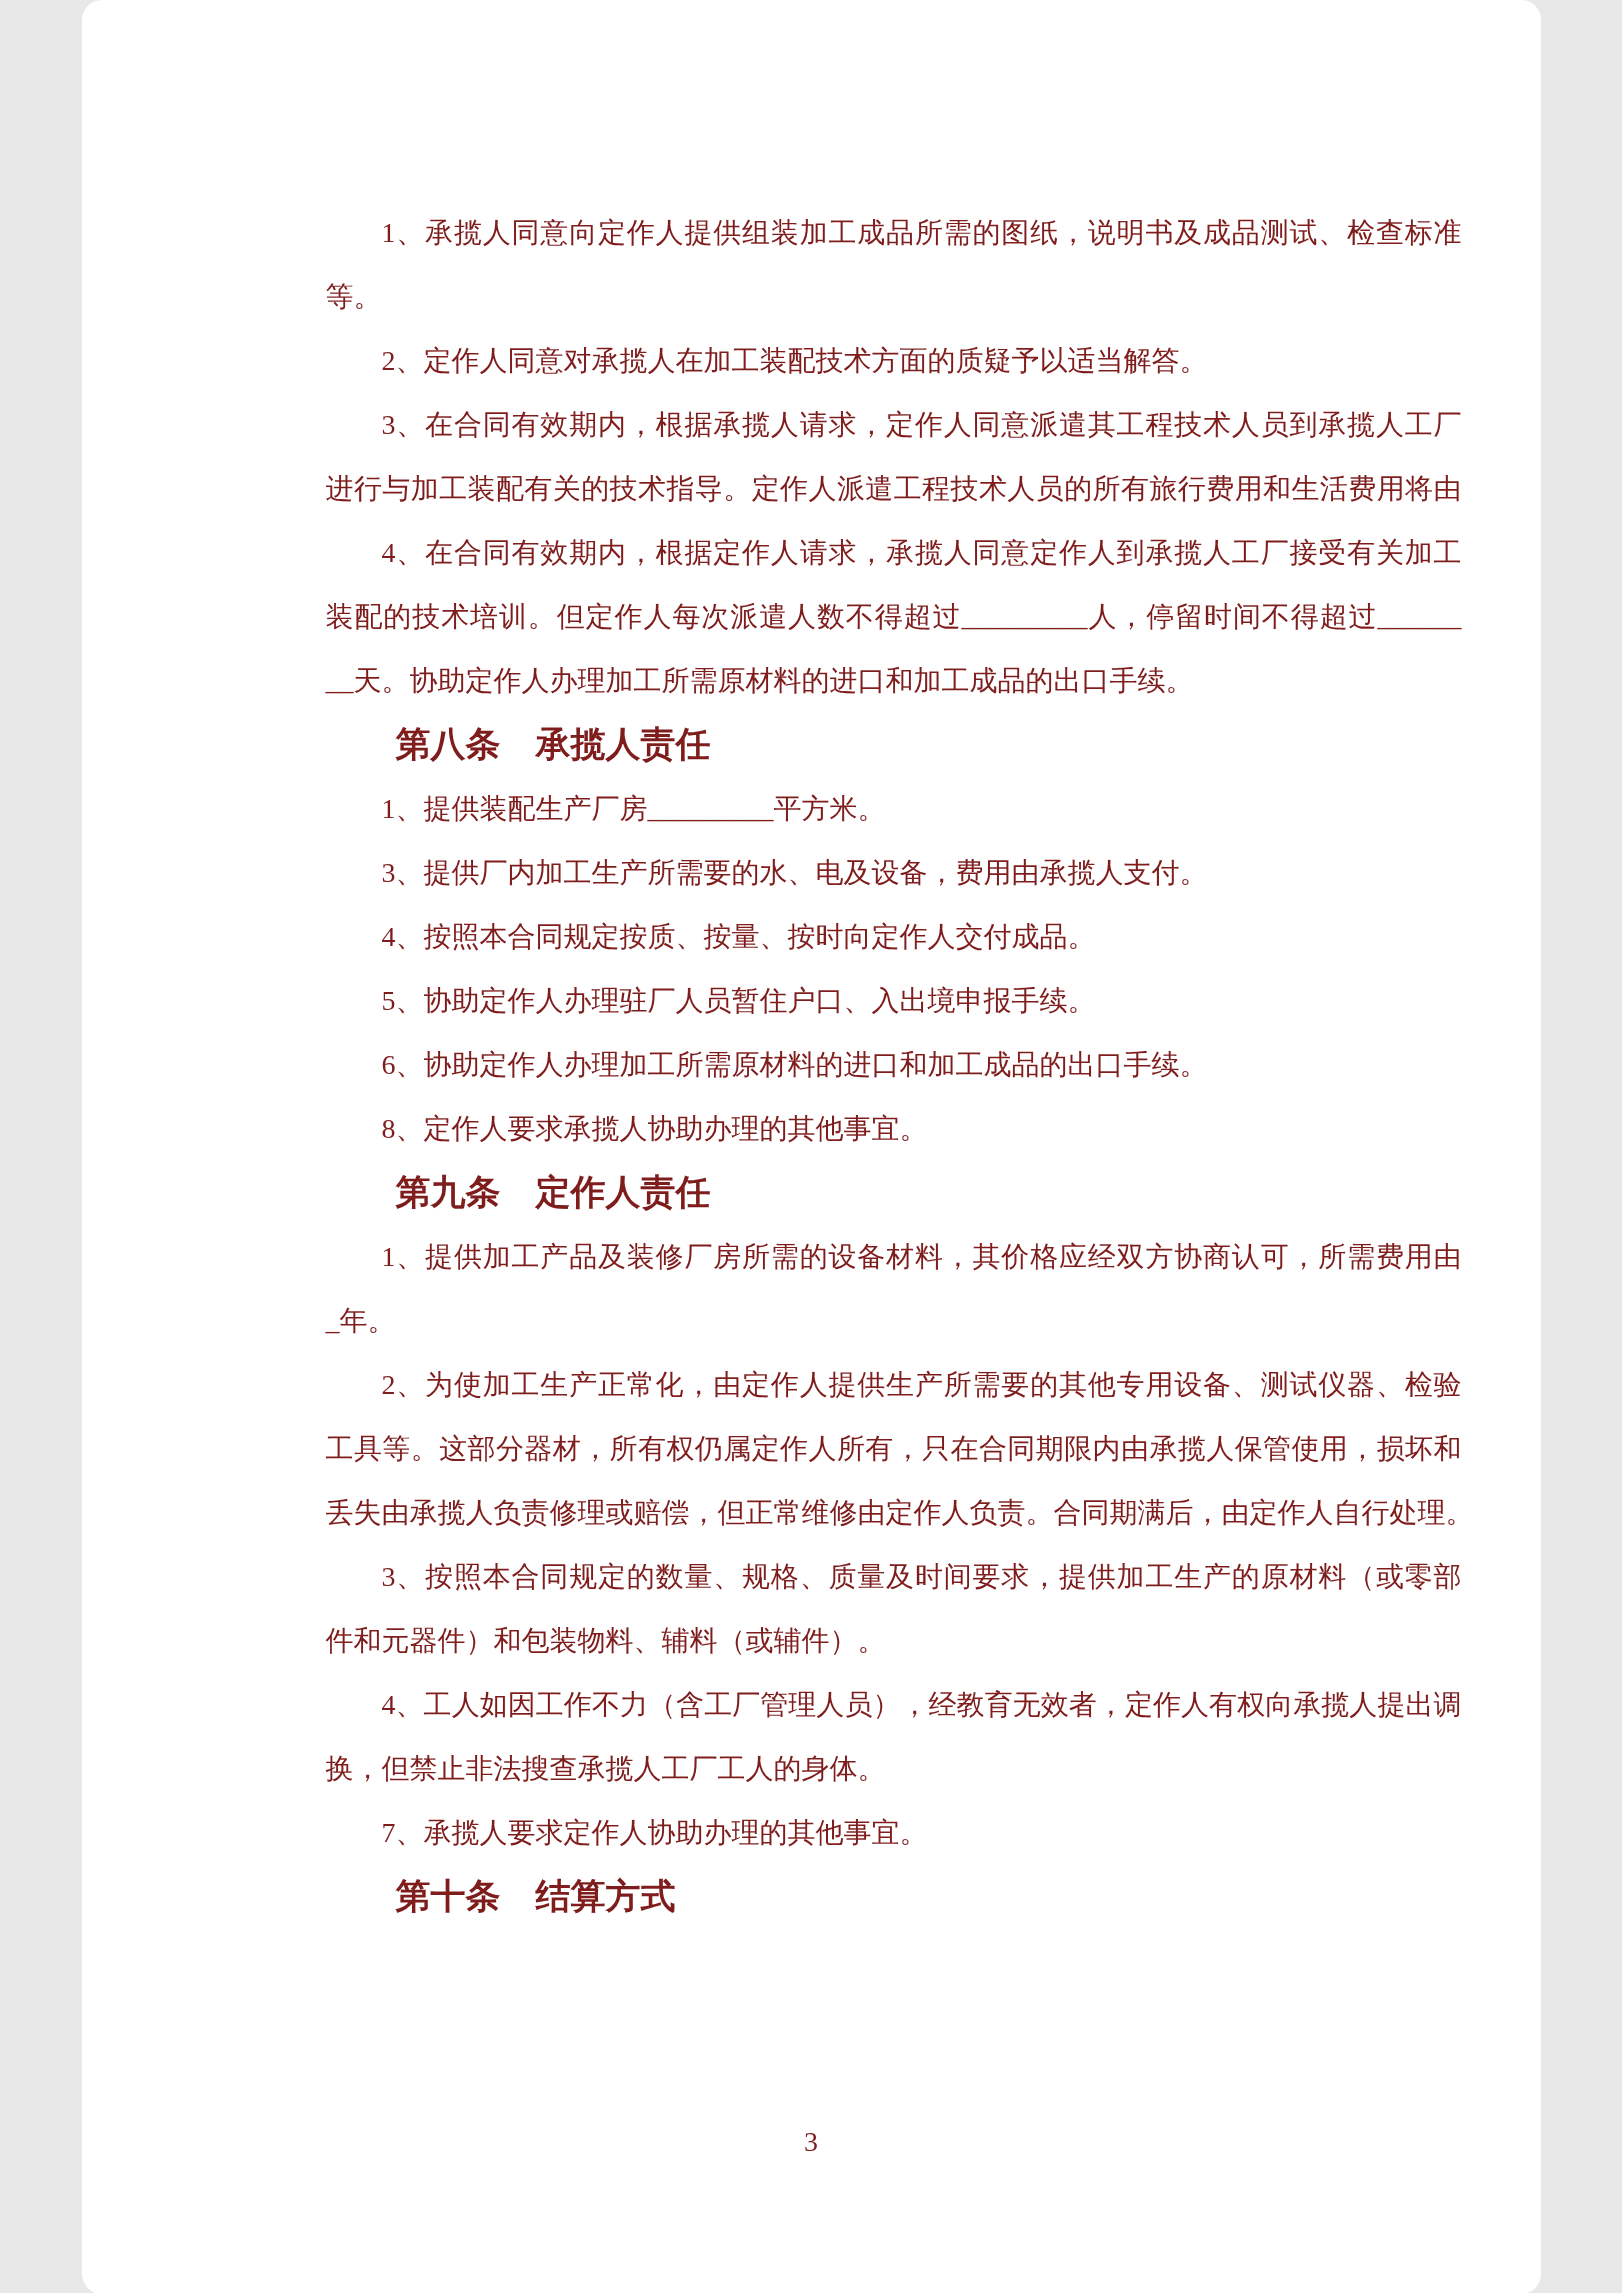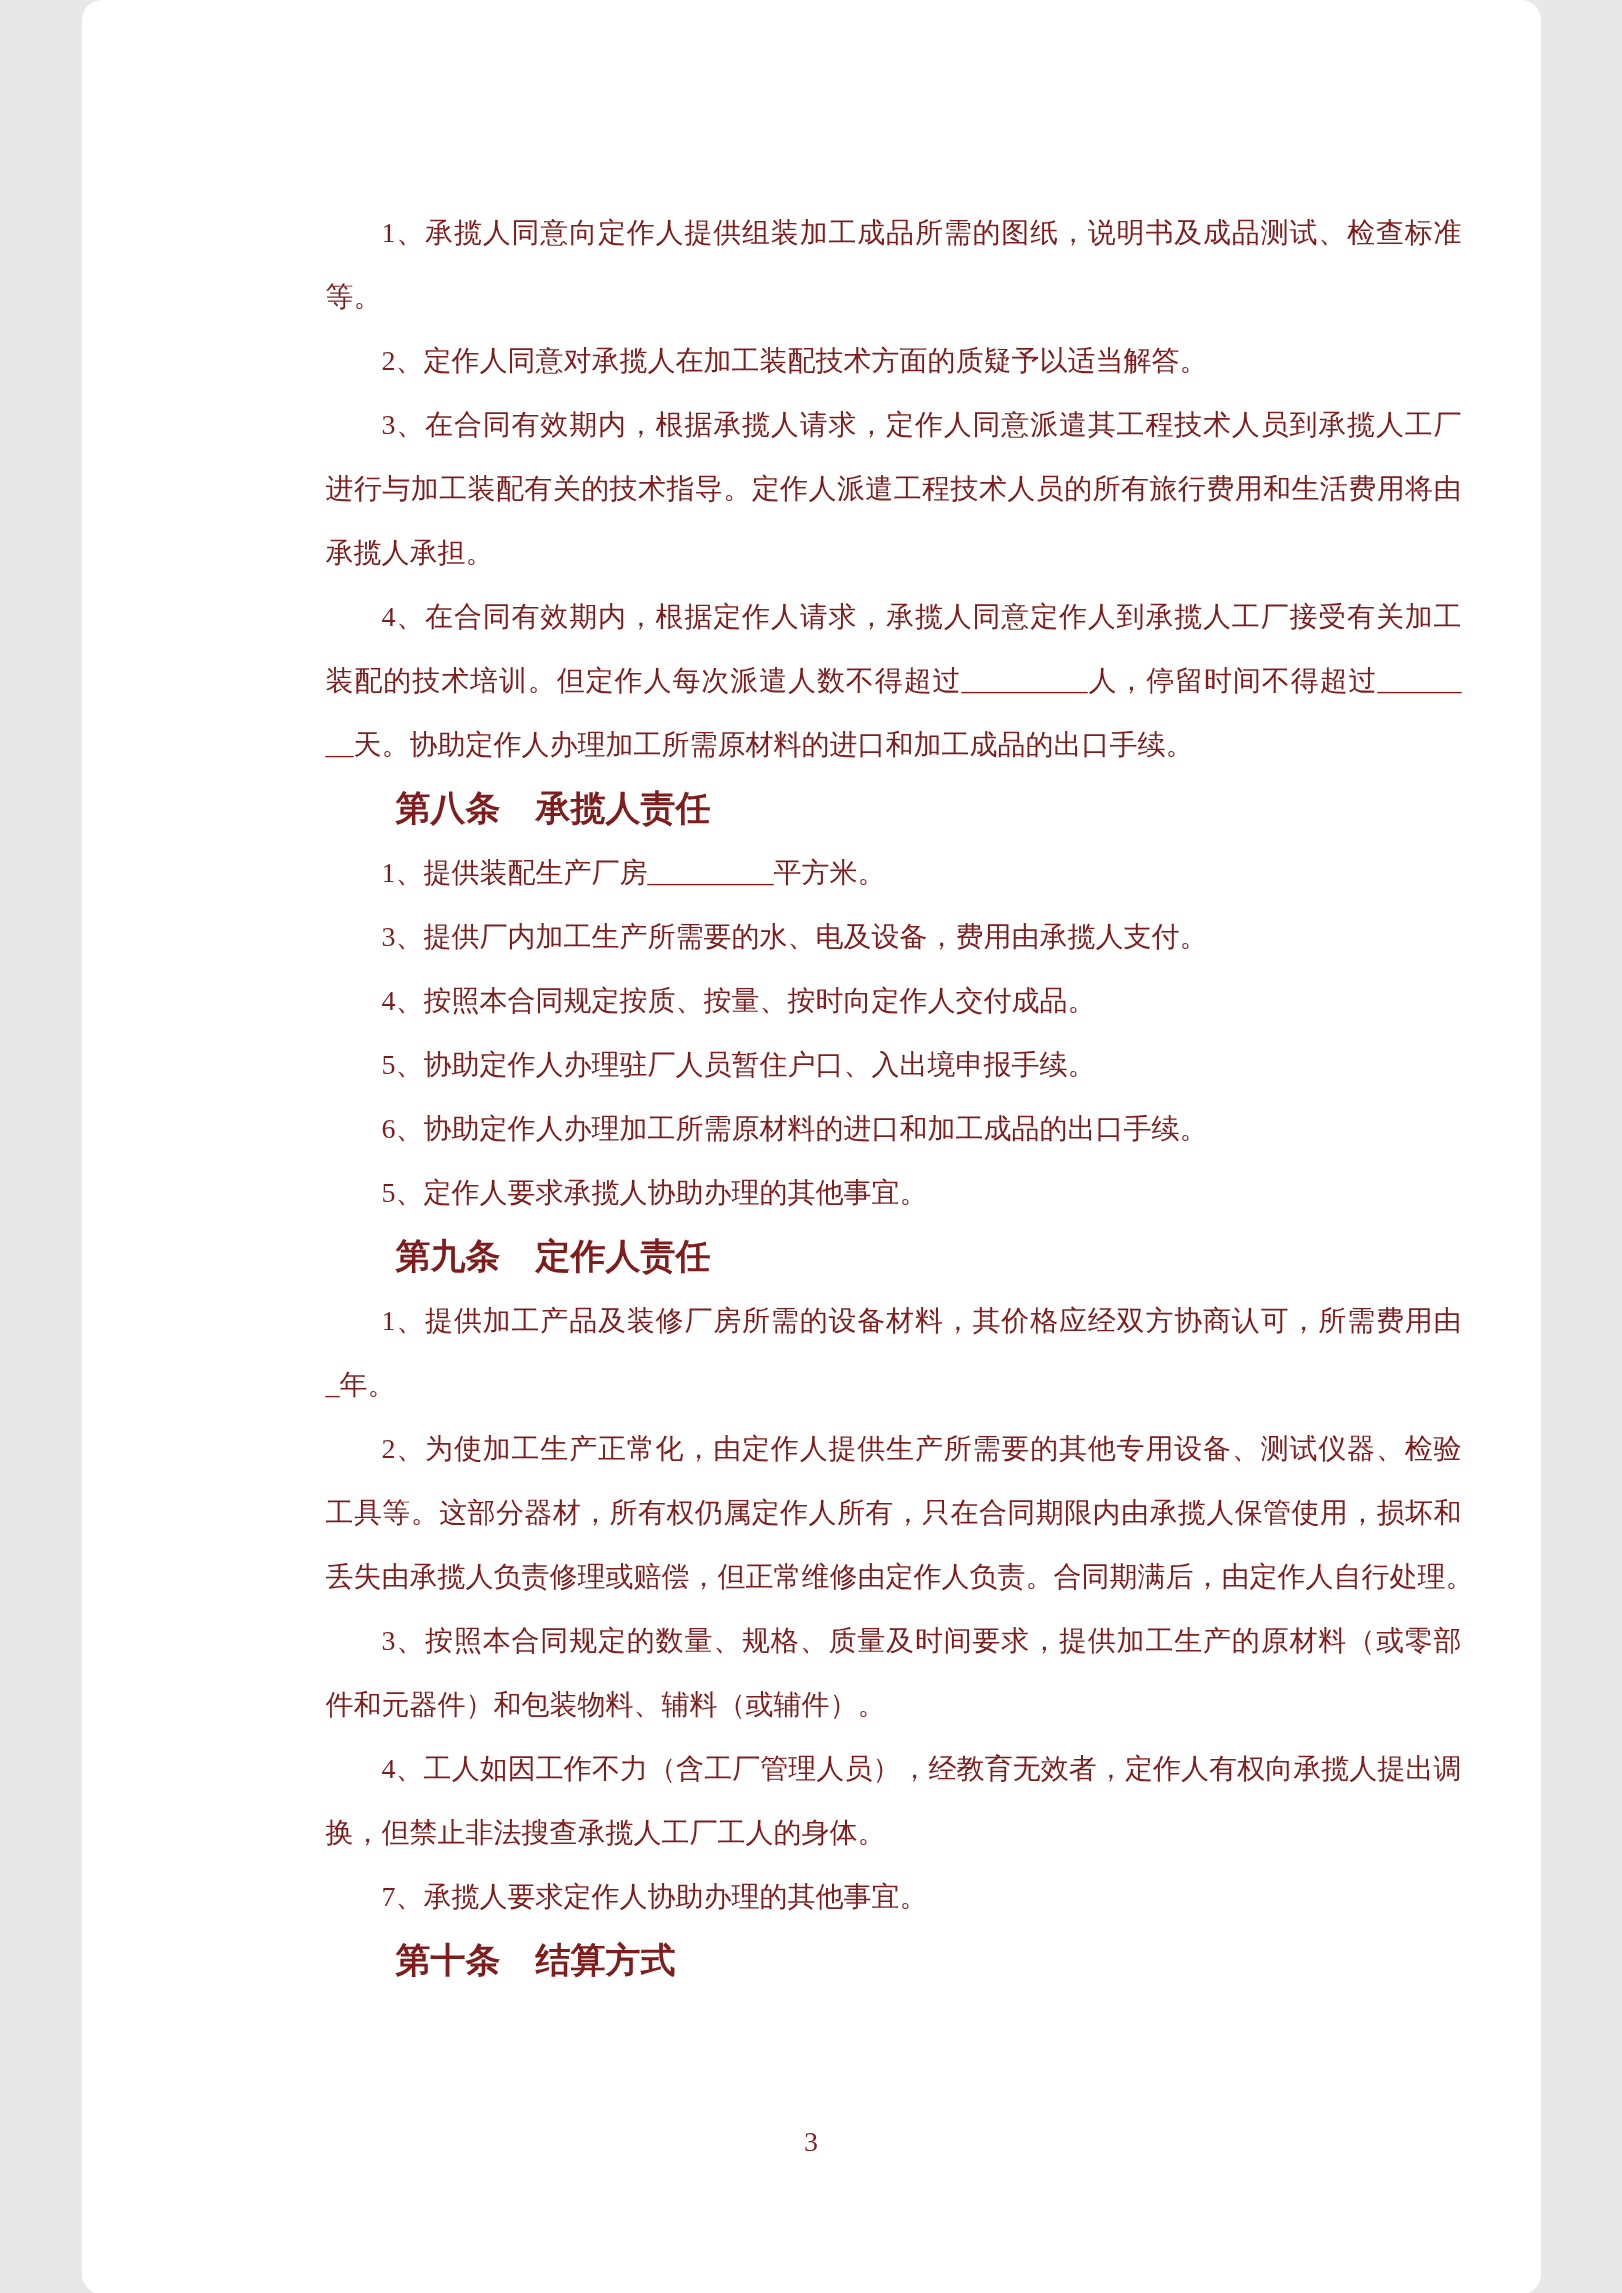--- a/index.html
+++ b/index.html
@@ -50,31 +50,30 @@
 </head>
 <body>
 
 <div class="page">
   <div class="content">
       <div class="line justify indent">1、承揽人同意向定作人提供组装加工成品所需的图纸，说明书及成品测试、检查标准</div>
       <div class="line nowrap">等。</div>
       <div class="line nowrap indent">2、定作人同意对承揽人在加工装配技术方面的质疑予以适当解答。</div>
       <div class="line justify indent">3、在合同有效期内，根据承揽人请求，定作人同意派遣其工程技术人员到承揽人工厂</div>
       <div class="line justify">进行与加工装配有关的技术指导。定作人派遣工程技术人员的所有旅行费用和生活费用将由</div>
-      <div class="line nowrap">承揽人承担。</div>
       <div class="line justify indent">4、在合同有效期内，根据定作人请求，承揽人同意定作人到承揽人工厂接受有关加工</div>
       <div class="line justify">装配的技术培训。但定作人每次派遣人数不得超过_________人，停留时间不得超过______</div>
       <div class="line nowrap">__天。协助定作人办理加工所需原材料的进口和加工成品的出口手续。</div>
       <div class="line heading nowrap indent">第八条　承揽人责任</div>
       <div class="line nowrap indent">1、提供装配生产厂房_________平方米。</div>
       <div class="line nowrap indent">3、提供厂内加工生产所需要的水、电及设备，费用由承揽人支付。</div>
       <div class="line nowrap indent">4、按照本合同规定按质、按量、按时向定作人交付成品。</div>
       <div class="line nowrap indent">5、协助定作人办理驻厂人员暂住户口、入出境申报手续。</div>
       <div class="line nowrap indent">6、协助定作人办理加工所需原材料的进口和加工成品的出口手续。</div>
-      <div class="line nowrap indent">5、定作人要求承揽人协助办理的其他事宜。</div>
+      <div class="line nowrap indent">8、定作人要求承揽人协助办理的其他事宜。</div>
       <div class="line heading nowrap indent">第九条　定作人责任</div>
       <div class="line justify indent">1、提供加工产品及装修厂房所需的设备材料，其价格应经双方协商认可，所需费用由</div>
       <div class="line nowrap">_年。</div>
       <div class="line justify indent">2、为使加工生产正常化，由定作人提供生产所需要的其他专用设备、测试仪器、检验</div>
       <div class="line justify">工具等。这部分器材，所有权仍属定作人所有，只在合同期限内由承揽人保管使用，损坏和</div>
       <div class="line nowrap">丢失由承揽人负责修理或赔偿，但正常维修由定作人负责。合同期满后，由定作人自行处理。</div>
       <div class="line justify indent">3、按照本合同规定的数量、规格、质量及时间要求，提供加工生产的原材料（或零部</div>
       <div class="line nowrap">件和元器件）和包装物料、辅料（或辅件）。</div>
       <div class="line justify indent">4、工人如因工作不力（含工厂管理人员），经教育无效者，定作人有权向承揽人提出调</div>
       <div class="line nowrap">换，但禁止非法搜查承揽人工厂工人的身体。</div>

